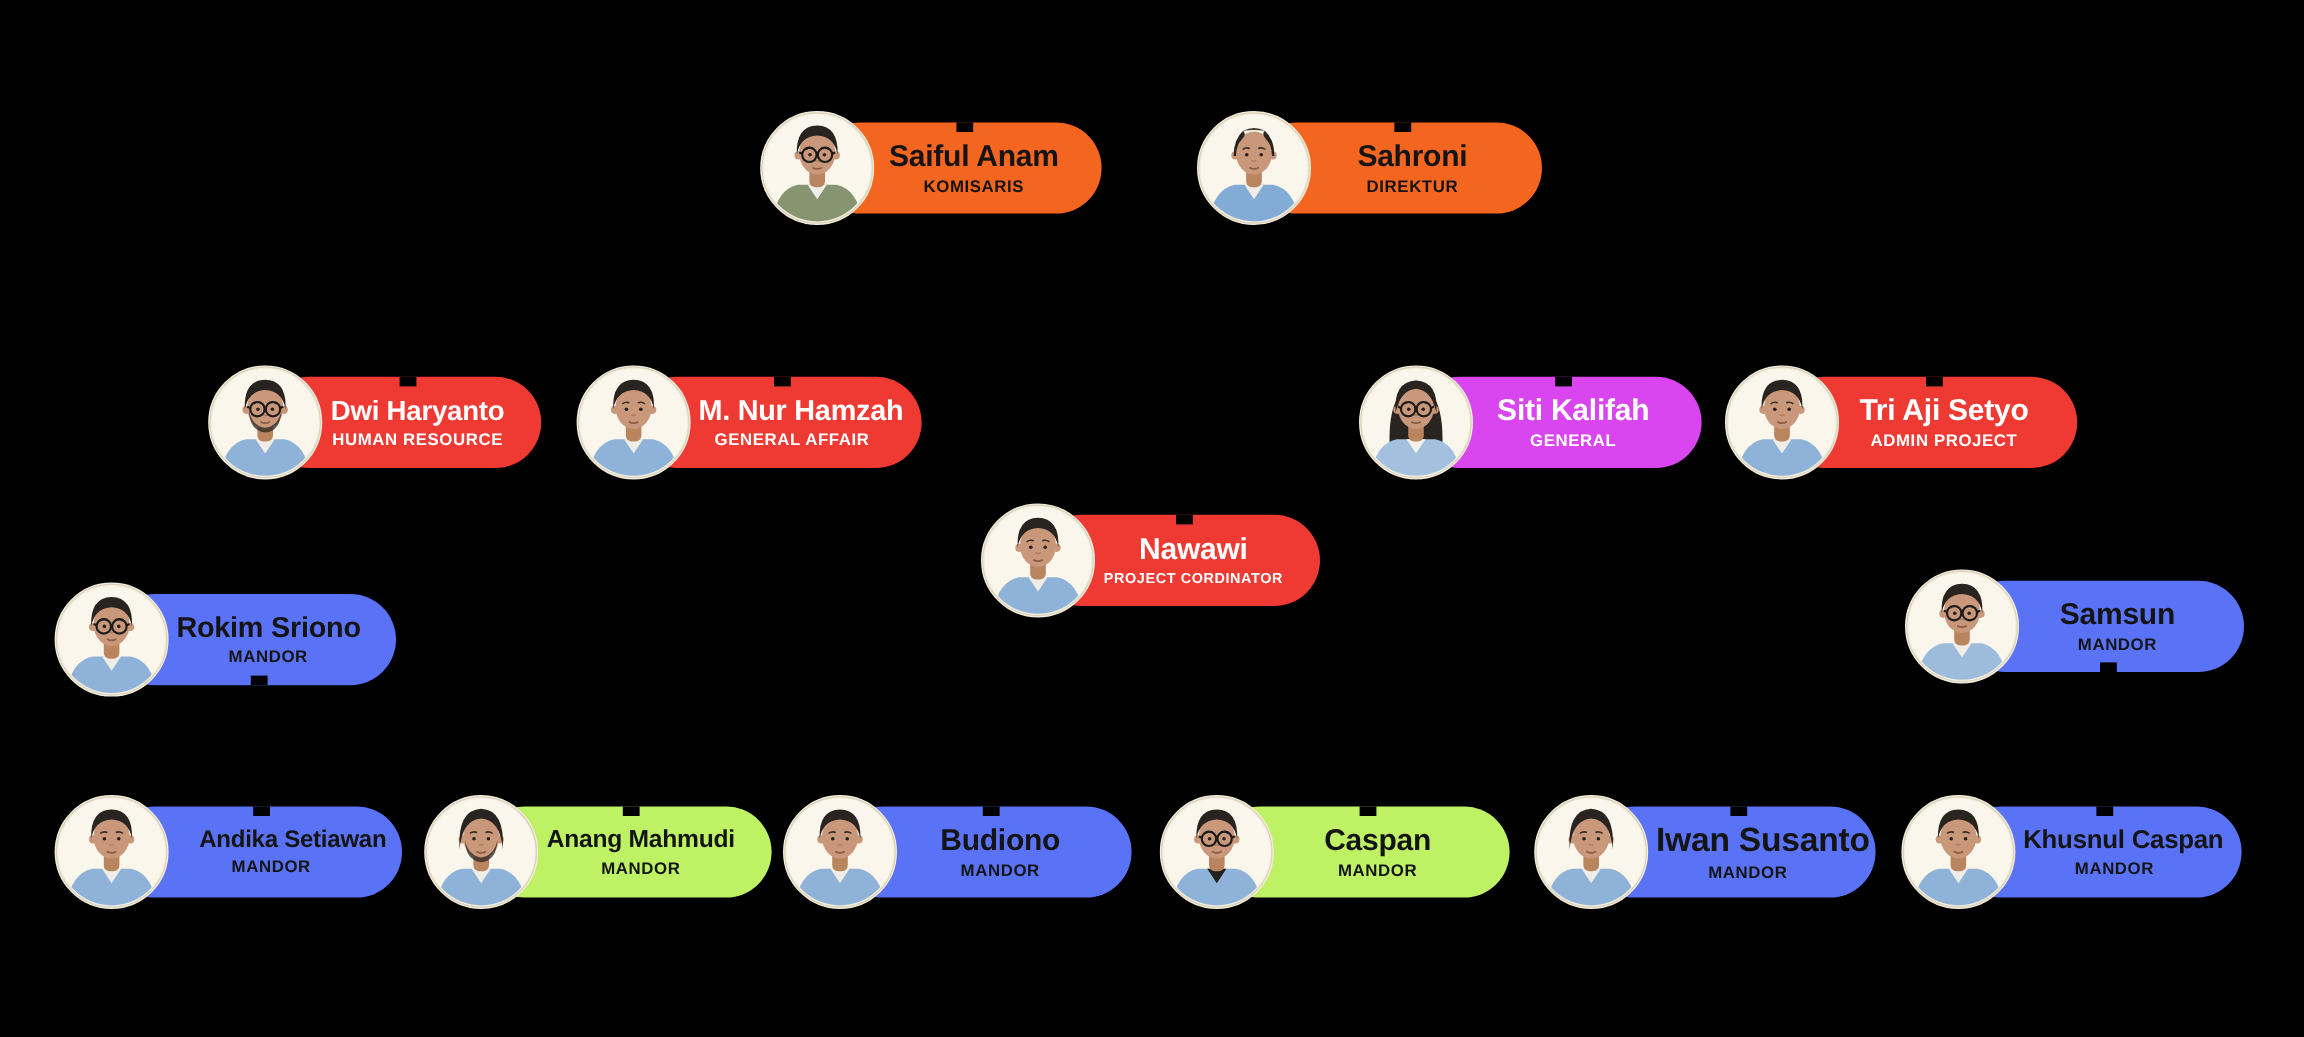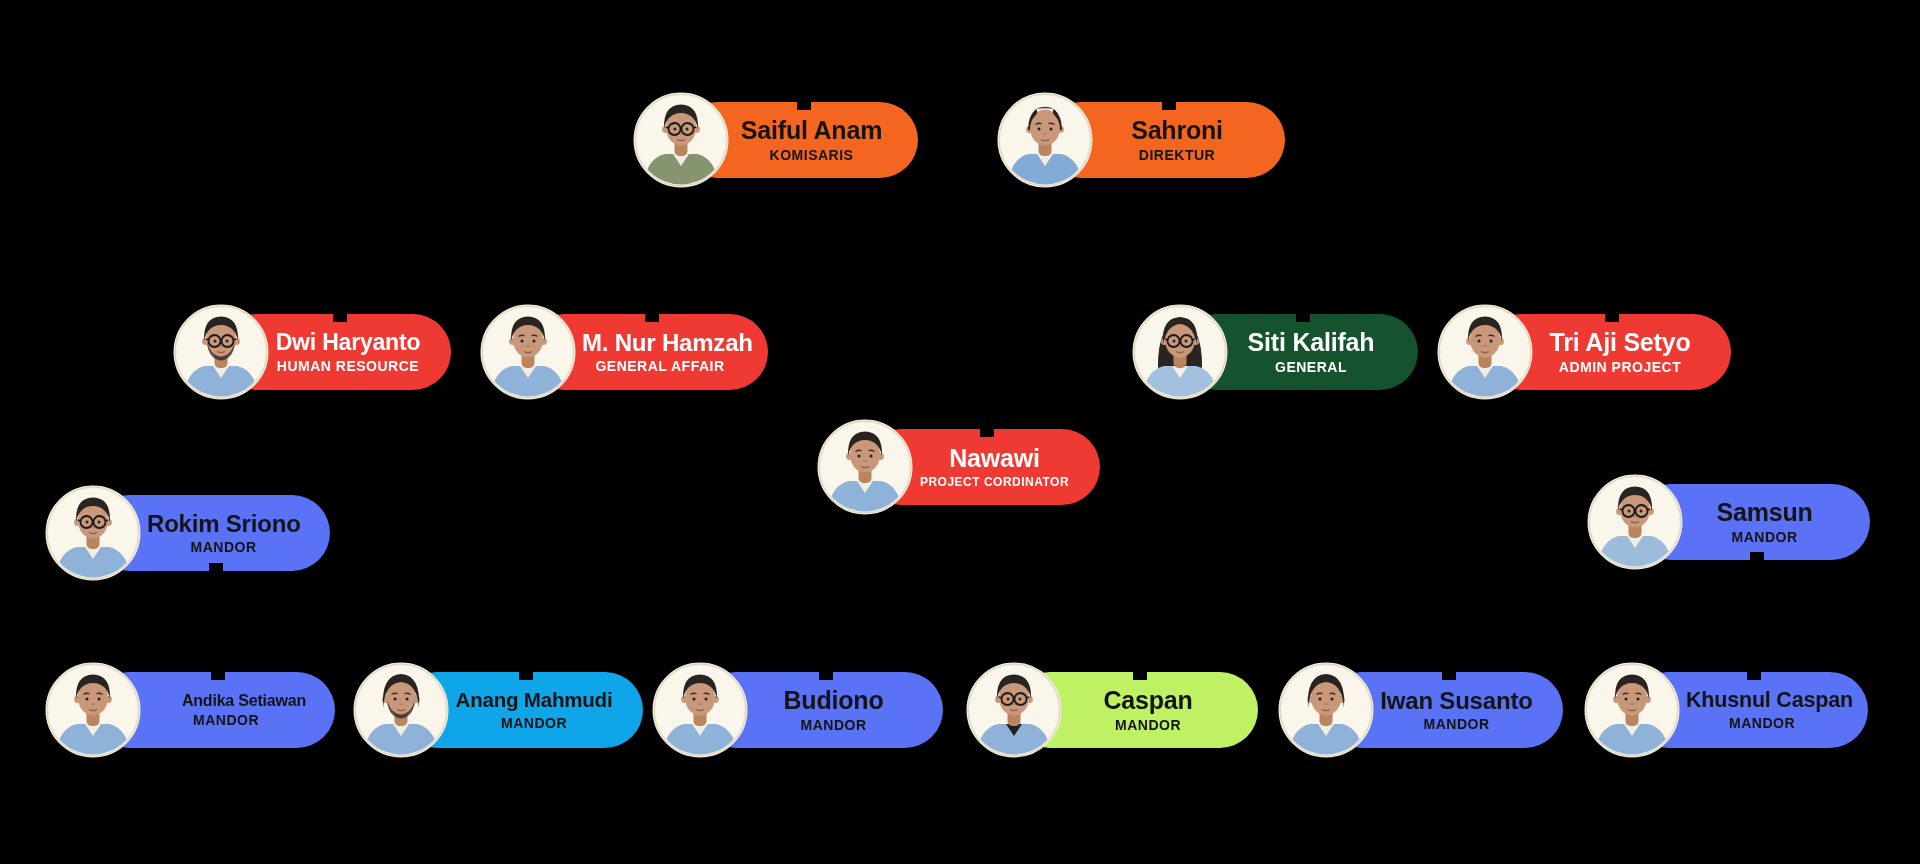--- a/index.html
+++ b/index.html
@@ -189,21 +189,21 @@
             <path d="M46,41.5 Q48,43 50,41.5" stroke="#b07a57" stroke-width="1.1" fill="none"></path>
             <path d="M44,47.5 Q48,49.8 52,47.5" stroke="#8a5d44" stroke-width="1.4" fill="none"></path>
           </g>
           <circle cx="48" cy="48" r="46" fill="none" stroke="#D9D2BD" stroke-width="1"></circle>
         </svg>
       </div>
     <div class="stub top" style="left: 165px;"></div>
   </div>
 
   <div class="card" style="left: 1132px; top: 304px; width: 286px;">
-    <div class="pill" style="background: #14532d;">
+    <div class="pill" style="background: #d946ef;">
       <span class="name" style="color: rgb(255, 255, 255);">Siti Kalifah</span>
       <span class="role" style="color: rgb(255, 255, 255);">GENERAL</span>
     </div>
     <div class="avatar">
         <svg viewBox="0 0 96 96" xmlns="http://www.w3.org/2000/svg">
           <defs>
             <clipPath id="avclip4">
               <circle cx="48" cy="48" r="44.5"></circle>
             </clipPath>
           </defs>
@@ -382,21 +382,21 @@
             </g>
           </g>
           <circle cx="48" cy="48" r="46" fill="none" stroke="#D9D2BD" stroke-width="1"></circle>
         </svg>
       </div>
     <div class="stub bottom" style="left: 163px;"></div>
   </div>
 
   <div class="card" style="left: 45px; top: 662px; width: 290px;">
     <div class="pill" style="background: rgb(90, 114, 245);">
-      <span class="name" style="color: rgb(20, 20, 20); font-size: 16px; margin-left: 36px;">Andika Setiawan</span>
+      <span class="name" style="color: rgb(20, 20, 20); font-size: 20px; margin-left: 36px;">Andika Setiawan</span>
       <span class="role" style="color: rgb(20, 20, 20);">MANDOR</span>
     </div>
     <div class="avatar">
         <svg viewBox="0 0 96 96" xmlns="http://www.w3.org/2000/svg">
           <defs>
             <clipPath id="avclip9">
               <circle cx="48" cy="48" r="44.5"></circle>
             </clipPath>
           </defs>
           <circle cx="48" cy="48" r="46" fill="#FAF6EB" stroke="#F4EDDC" stroke-width="3"></circle>
@@ -415,21 +415,21 @@
             <path d="M46,41.5 Q48,43 50,41.5" stroke="#b07a57" stroke-width="1.1" fill="none"></path>
             <path d="M44,47.5 Q48,49.8 52,47.5" stroke="#8a5d44" stroke-width="1.4" fill="none"></path>
           </g>
           <circle cx="48" cy="48" r="46" fill="none" stroke="#D9D2BD" stroke-width="1"></circle>
         </svg>
       </div>
     <div class="stub top" style="left: 166px;"></div>
   </div>
 
   <div class="card" style="left: 353px; top: 662px; width: 290px;">
-    <div class="pill" style="background: #0ea5e9;">
+    <div class="pill" style="background: #bef264;">
       <span class="name" style="color: rgb(20, 20, 20); font-size: 20.5px;">Anang Mahmudi</span>
       <span class="role" style="color: rgb(20, 20, 20);">MANDOR</span>
     </div>
     <div class="avatar">
         <svg viewBox="0 0 96 96" xmlns="http://www.w3.org/2000/svg">
           <defs>
             <clipPath id="avclip10">
               <circle cx="48" cy="48" r="44.5"></circle>
             </clipPath>
           </defs>
@@ -526,21 +526,21 @@
             </g>
           </g>
           <circle cx="48" cy="48" r="46" fill="none" stroke="#D9D2BD" stroke-width="1"></circle>
         </svg>
       </div>
     <div class="stub top" style="left: 167px;"></div>
   </div>
 
   <div class="card" style="left: 1278px; top: 662px; width: 285px;">
     <div class="pill" style="background: rgb(90, 114, 245);">
-      <span class="name" style="color: rgb(20, 20, 20); font-size: 24px;">Iwan Susanto</span>
+      <span class="name" style="color: rgb(20, 20, 20); font-size: 28px;">Iwan Susanto</span>
       <span class="role" style="color: rgb(20, 20, 20);">MANDOR</span>
     </div>
     <div class="avatar">
         <svg viewBox="0 0 96 96" xmlns="http://www.w3.org/2000/svg">
           <defs>
             <clipPath id="avclip13">
               <circle cx="48" cy="48" r="44.5"></circle>
             </clipPath>
           </defs>
           <circle cx="48" cy="48" r="46" fill="#FAF6EB" stroke="#F4EDDC" stroke-width="3"></circle>

